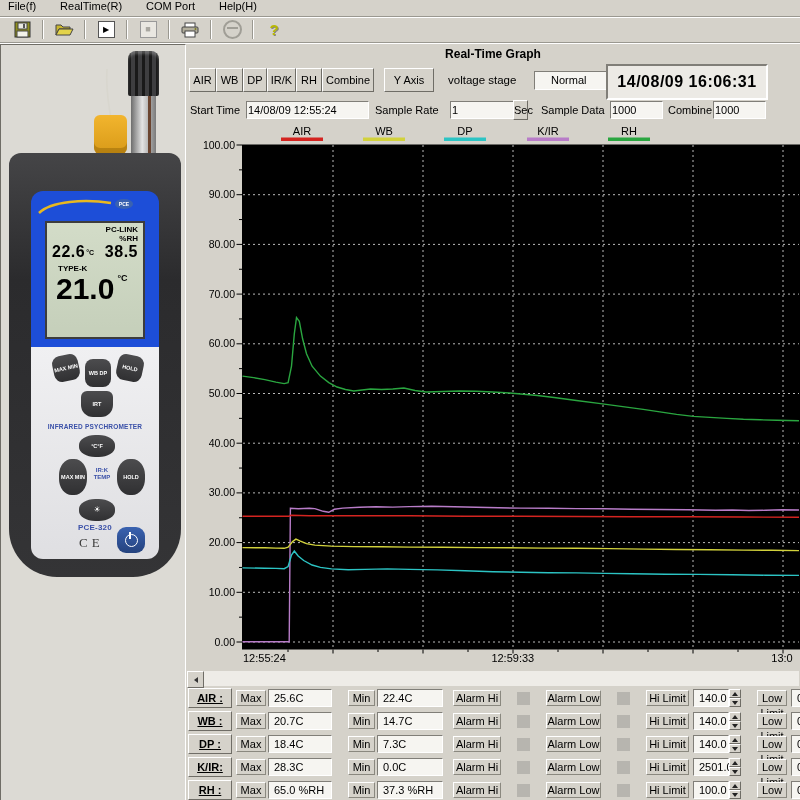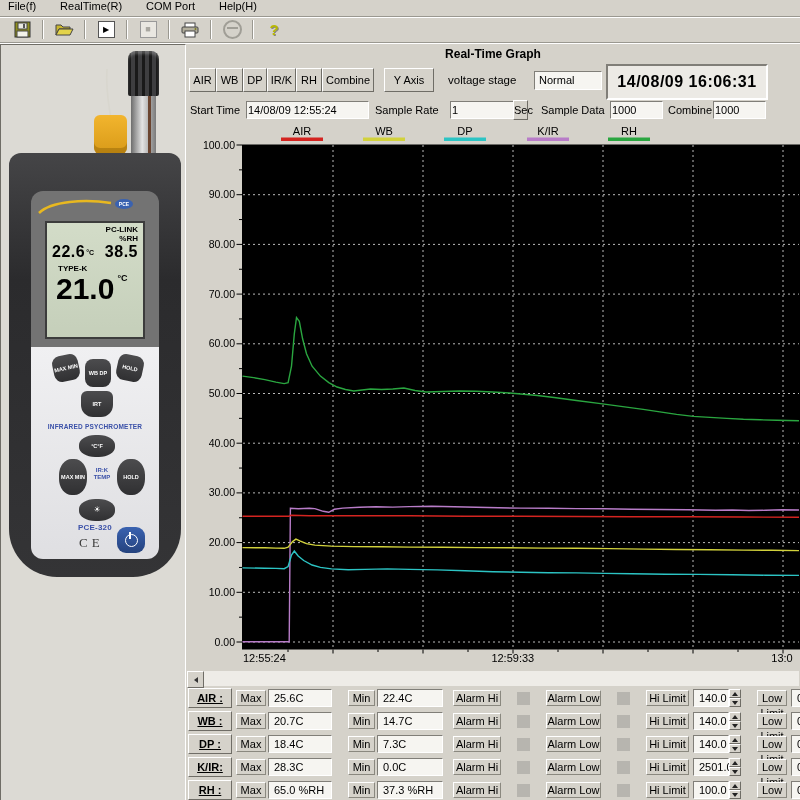--- a/index.html
+++ b/index.html
@@ -36,21 +36,21 @@
   .probe-cap{position:absolute;left:127px;top:6px;width:31px;height:45px;border-radius:8px 8px 2px 2px;
     background:repeating-linear-gradient(90deg,#191919 0 3px,#3e3e40 3px 7px);box-shadow:inset 0 3px 3px rgba(255,255,255,.25);}
   .probe-stem{position:absolute;left:130px;top:51px;width:25px;height:58px;
     background:linear-gradient(90deg,#6d6d6d,#e3e3e3 45%,#7a7a7a);}
   .probe-wirebrown{position:absolute;left:147px;top:51px;width:3px;height:58px;background:#6a4430;}
   .tc-plug{position:absolute;left:93px;top:70px;width:33px;height:39px;background:linear-gradient(#f2b52e,#d89a18);
     border-radius:6px;box-shadow:inset 0 -6px 0 rgba(120,80,0,.35);}
   .dev-body{position:absolute;left:8px;top:108px;width:172px;height:424px;
     background:linear-gradient(#454547,#2b2b2d 30%,#343436);border-radius:12px 12px 48px 48px;}
   .dev-card{position:absolute;left:30px;top:146px;width:128px;height:368px;border-radius:12px;overflow:hidden;}
-  .bezel{height:156px;background:#737373;position:relative;}
+  .bezel{height:156px;background:#1d4ed8;position:relative;}
   .face{height:212px;background:linear-gradient(#f0f0f2,#dfdfe2);position:relative;}
   .lcd{position:absolute;left:14px;top:30px;width:100px;height:118px;background:linear-gradient(#d3dcc8,#c5cfba);
        border:2px solid #3c3c3c;padding:2px 5px;box-sizing:border-box;}
   .lcd .r1{text-align:right;font-size:8px;font-weight:bold;}
   .lcd .vals{display:flex;align-items:center;margin-top:0;}
   .lcd .big{font-size:16px;font-weight:bold;letter-spacing:0.5px;}
   .lcd .sup{font-size:7px;font-weight:bold;vertical-align:super;margin-left:1px;}
   .lcd .typek{font-size:8px;font-weight:bold;margin:3px 0 0 6px;}
   .lcd .mainv{font-size:30px;font-weight:bold;margin-left:4px;line-height:1.05;}
   .lcd .mainu{font-size:9px;font-weight:bold;vertical-align:18px;}
@@ -73,21 +73,21 @@
   .chgroup{position:absolute;left:3px;top:24px;display:flex;}
   .chgroup button{height:24px;}
   .chgroup button:nth-child(1){width:27px;}
   .chgroup button:nth-child(2){width:27px;}
   .chgroup button:nth-child(3){width:24px;}
   .chgroup button:nth-child(4){width:29px;}
   .chgroup button:nth-child(5){width:26px;}
   .chgroup button:nth-child(6){width:52px;}
   .yaxis{position:absolute;left:198px;top:24px;width:50px;height:24px;}
   .vlabel{position:absolute;left:262px;top:30px;font-size:11.5px;}
-  .vfield{position:absolute;left:348px;top:27px;width:62px;height:17px;line-height:17px;padding-left:4px;}
+  .vfield{position:absolute;left:348px;top:27px;width:62px;height:17px;line-height:17px;padding-left:16px;}
   .timebox{position:absolute;left:420px;top:20px;width:158px;height:32px;
     border:2px solid;border-color:#807e78 #ffffff #ffffff #807e78;background:#eceae5;
     font-size:16px;font-weight:bold;text-align:center;line-height:32px;letter-spacing:0.5px;}
   .f{position:absolute;top:57px;height:16px;line-height:16px;padding-left:1px;}
   .secbtn{position:absolute;left:327px;top:56px;width:15px;height:20px;}
 
   .scroll{position:absolute;left:1px;top:627px;width:612px;height:15px;background:#eeece7;display:flex;}
   .sarrow{width:15px;height:15px;display:flex;align-items:center;justify-content:center;}
   .tri-left{width:0;height:0;border-top:3.5px solid transparent;border-bottom:3.5px solid transparent;border-right:4.5px solid #333;}
 

